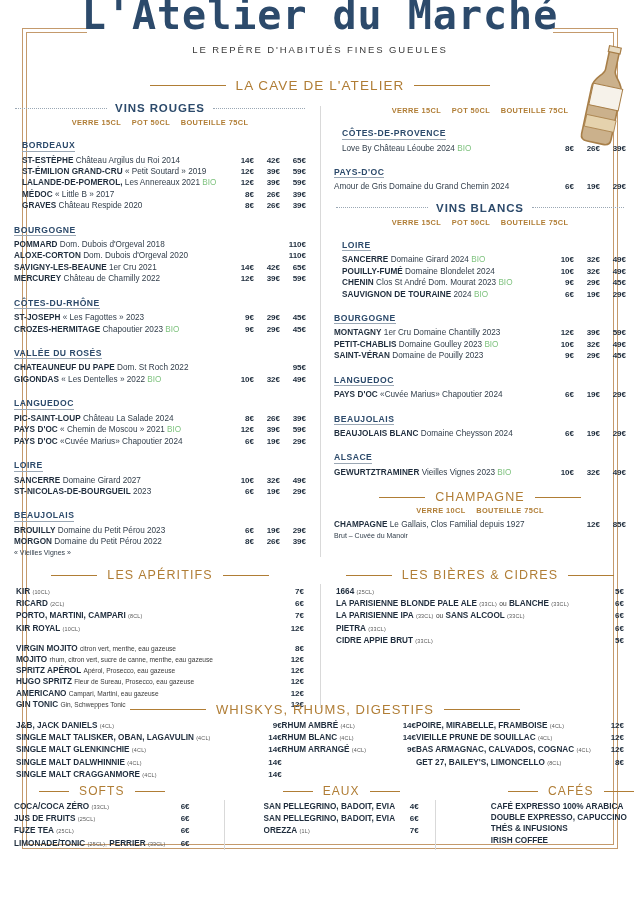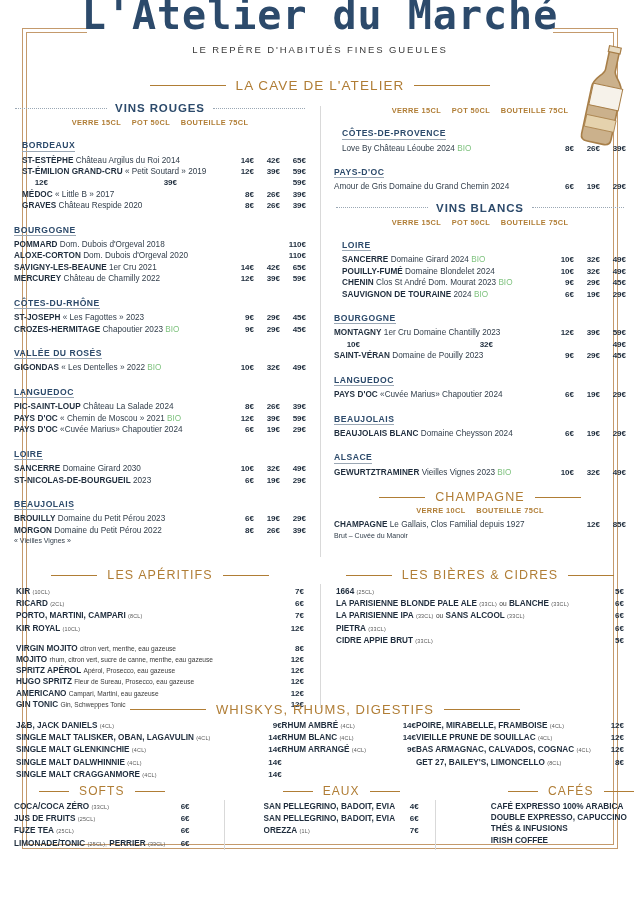--- a/index.html
+++ b/index.html
@@ -238,20 +238,21 @@
             <span class="nm"><b>ST-ESTÈPHE</b> <i>Château Argilus du Roi 2014</i></span>
             <span class="pr">14€</span>
             <span class="pr">42€</span>
             <span class="pr">65€</span>
           </div><div class="wine">
             <span class="nm"><b>ST-ÉMILION GRAND-CRU</b> <i>« Petit Soutard » 2019</i></span>
             <span class="pr">12€</span>
             <span class="pr">39€</span>
             <span class="pr">59€</span>
           </div><div class="wine">
+            <span class="nm"><b>LALANDE-DE-POMEROL,</b> <i>Les Annereaux 2021</i> <span class="bio">BIO</span></span>
             <span class="pr">12€</span>
             <span class="pr">39€</span>
             <span class="pr">59€</span>
           </div><div class="wine">
             <span class="nm"><b>MÉDOC</b> <i>« Little B » 2017</i></span>
             <span class="pr">8€</span>
             <span class="pr">26€</span>
             <span class="pr">39€</span>
           </div><div class="wine">
             <span class="nm"><b>GRAVES</b> <i>Château Respide 2020</i></span>
@@ -285,20 +286,25 @@
             <span class="pr">9€</span>
             <span class="pr">29€</span>
             <span class="pr">45€</span>
           </div><div class="wine">
             <span class="nm"><b>CROZES-HERMITAGE</b> <i>Chapoutier 2023</i> <span class="bio">BIO</span></span>
             <span class="pr">9€</span>
             <span class="pr">29€</span>
             <span class="pr">45€</span>
           </div></div>
         <div class="region-wrap"><div class="region">VALLÉE DU ROSÉS</div><div class="wine">
+            <span class="nm"><b>CHATEAUNEUF DU PAPE</b> <i>Dom. St Roch 2022</i></span>
+            <span class="pr"></span>
+            <span class="pr"></span>
+            <span class="pr">95€</span>
+          </div><div class="wine">
             <span class="nm"><b>GIGONDAS</b> <i>« Les Dentelles » 2022</i> <span class="bio">BIO</span></span>
             <span class="pr">10€</span>
             <span class="pr">32€</span>
             <span class="pr">49€</span>
           </div></div>
         <div class="region-wrap"><div class="region">LANGUEDOC</div><div class="wine">
             <span class="nm"><b>PIC-SAINT-LOUP</b> <i>Château La Salade 2024</i></span>
             <span class="pr">8€</span>
             <span class="pr">26€</span>
             <span class="pr">39€</span>
@@ -307,21 +313,21 @@
             <span class="pr">12€</span>
             <span class="pr">39€</span>
             <span class="pr">59€</span>
           </div><div class="wine">
             <span class="nm"><b>PAYS D'OC</b> <i>«Cuvée Marius»  Chapoutier 2024</i></span>
             <span class="pr">6€</span>
             <span class="pr">19€</span>
             <span class="pr">29€</span>
           </div></div>
         <div class="region-wrap"><div class="region">LOIRE</div><div class="wine">
-            <span class="nm"><b>SANCERRE</b> <i>Domaine Girard 2030</i></span>
+            <span class="nm"><b>SANCERRE</b> <i>Domaine Girard 2027</i></span>
             <span class="pr">10€</span>
             <span class="pr">32€</span>
             <span class="pr">49€</span>
           </div><div class="wine">
             <span class="nm"><b>ST-NICOLAS-DE-BOURGUEIL</b> <i>2023</i></span>
             <span class="pr">6€</span>
             <span class="pr">19€</span>
             <span class="pr">29€</span>
           </div></div>
         <div class="region-wrap"><div class="region">BEAUJOLAIS</div><div class="wine">
@@ -391,20 +397,21 @@
               <span class="pr">6€</span>
               <span class="pr">19€</span>
               <span class="pr">29€</span>
             </div></div>
           <div class="region-wrap"><div class="region">BOURGOGNE</div><div class="wine">
               <span class="nm"><b>MONTAGNY</b> <i>1er Cru Domaine Chantilly 2023</i></span>
               <span class="pr">12€</span>
               <span class="pr">39€</span>
               <span class="pr">59€</span>
             </div><div class="wine">
+              <span class="nm"><b>PETIT-CHABLIS</b> <i>Domaine Goulley 2023</i> <span class="bio">BIO</span></span>
               <span class="pr">10€</span>
               <span class="pr">32€</span>
               <span class="pr">49€</span>
             </div><div class="wine">
               <span class="nm"><b>SAINT-VÉRAN</b> <i>Domaine de Pouilly 2023</i></span>
               <span class="pr">9€</span>
               <span class="pr">29€</span>
               <span class="pr">45€</span>
             </div></div>
           <div class="region-wrap"><div class="region">LANGUEDOC</div><div class="wine">

